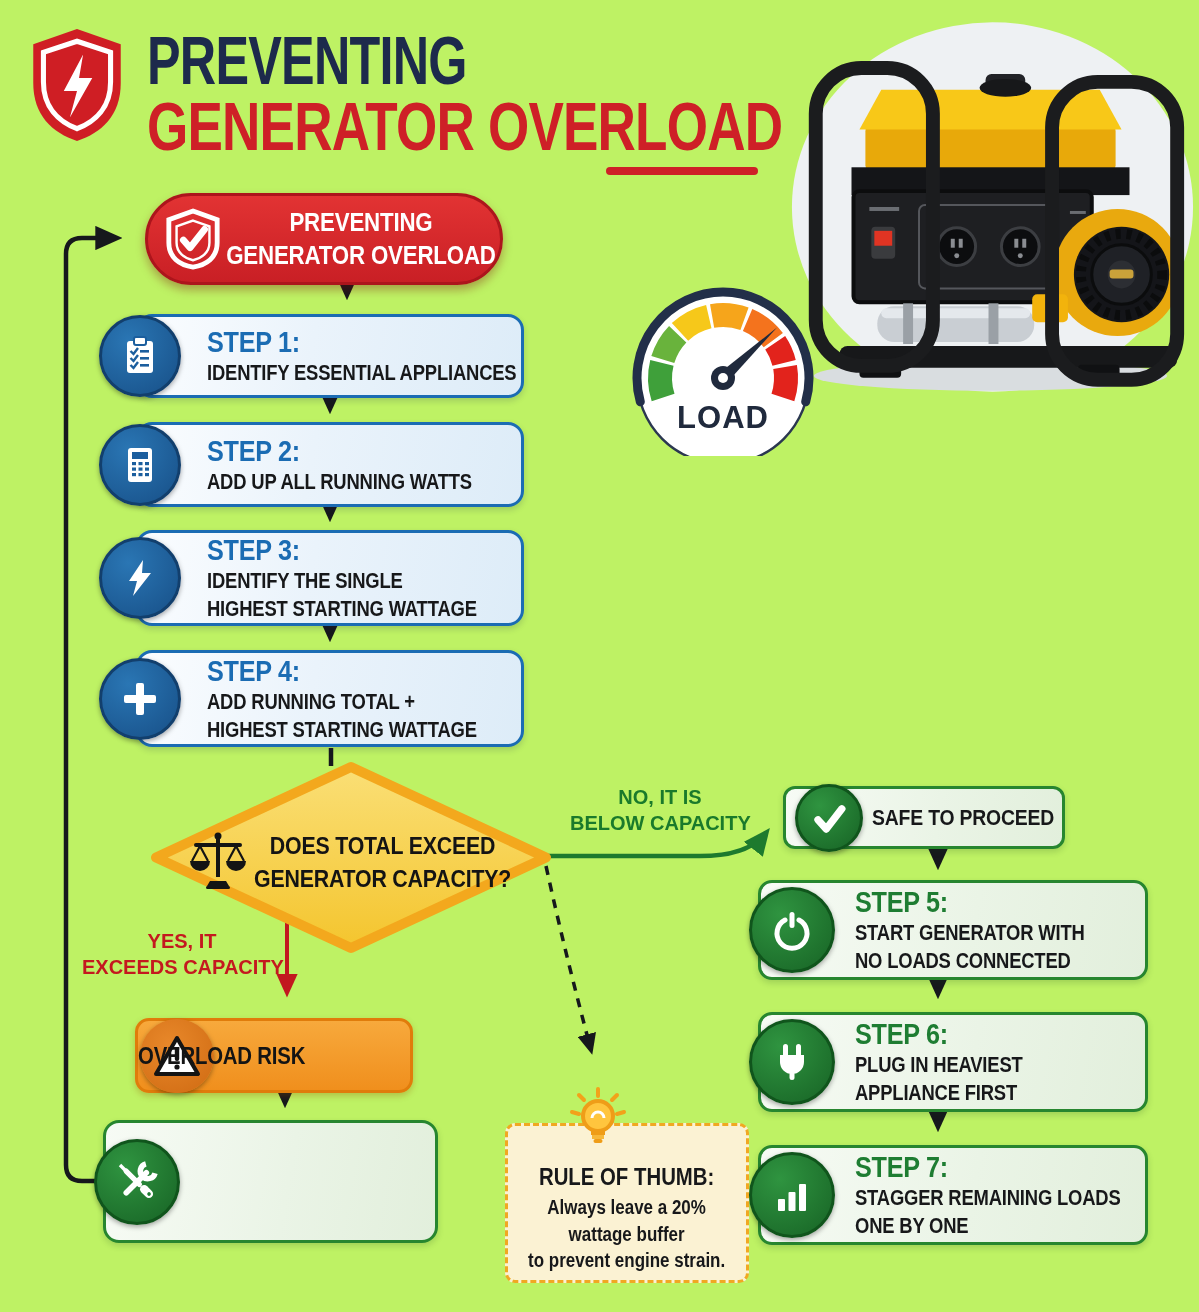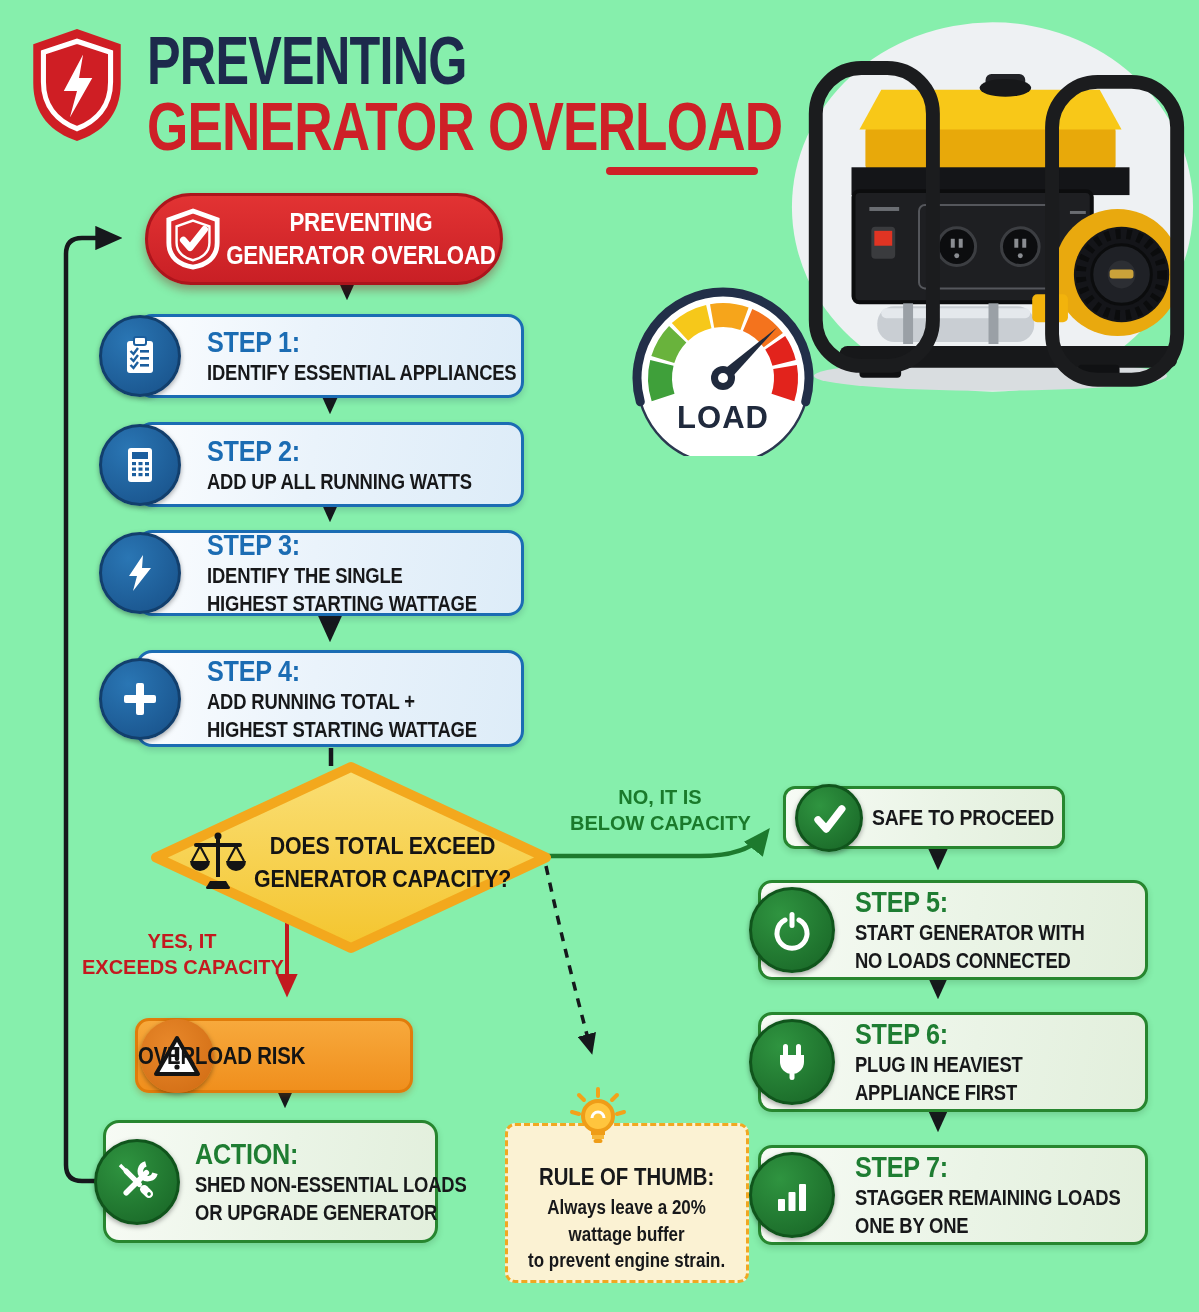--- a/index.html
+++ b/index.html
@@ -1,16 +1,16 @@
 <!DOCTYPE html>
 <html><head>
 <meta charset="utf-8">
 <style>
   html,body{margin:0;padding:0;background:#ffffff;}
-  #canvas{position:relative;width:1199px;height:1312px;background:#86efac;overflow:hidden;
+  #canvas{position:relative;width:1199px;height:1312px;background:#bef264;overflow:hidden;
           font-family:"Liberation Sans",sans-serif;}
   svg{display:block;}
   .abs{position:absolute;box-sizing:border-box;}
   
   .title-l1{font-size:68px;font-weight:bold;color:#1d2a4c;white-space:nowrap;
             transform:scale(.74,1.02);transform-origin:left top;line-height:66px;letter-spacing:-1px;}
   .title-l2{font-size:68px;font-weight:bold;color:#ce2027;white-space:nowrap;
             transform:scale(.78,1.02);transform-origin:left top;line-height:66px;letter-spacing:-1px;}
   .underline{background:#ce2027;border-radius:4px;}
   
@@ -209,21 +209,21 @@
       </svg>
     </div>
     <div class="stext padB">
         <div class="cond">
       <div class="slabel blue">STEP 2:</div>
       <div class="sdesc">ADD UP ALL RUNNING WATTS</div>
     </div>
       </div>
   </div>
 
-  <div class="node bluebox" style="left:136px;top:530px;width:388px;height:86px;z-index:2">
+  <div class="node bluebox" style="left:136px;top:530px;width:388px;height:96px;z-index:2">
     <div class="icirc bcirc">
       <svg width="44" height="44" viewBox="0 0 44 44">
         <path d="M25 4 L11 25 h8 L15 40 L33 17 h-9 Z" fill="#ffffff"></path>
       </svg>
     </div>
     <div class="stext padB">
         <div class="cond">
       <div class="slabel blue">STEP 3:</div>
       <div class="sdesc">IDENTIFY THE SINGLE</div>
       <div class="sdesc">HIGHEST STARTING WATTAGE</div>
@@ -309,27 +309,20 @@
           <path d="M6.5 -19 A7.5 7.5 0 1 1 -6.5 -19" fill="none" stroke="#ffffff" stroke-width="5.5"></path>
         </g>
         <g transform="translate(26,26) rotate(-45)">
           <rect x="-1.7" y="-24" width="3.4" height="8" fill="#ffffff"></rect>
           <rect x="-2.6" y="-18" width="5.2" height="24" rx="2.6" fill="#ffffff"></rect>
           <rect x="-4.2" y="6" width="8.4" height="15" rx="4.2" fill="#ffffff"></rect>
           <circle cx="0" cy="17" r="1.8" fill="#1e7d32"></circle>
         </g>
       </svg>
     </div>
-    <div class="stext" style="padding-left:89px">
-        <div class="cond">
-      <div class="slabel green">ACTION:</div>
-      <div class="sdesc">SHED NON-ESSENTIAL LOADS</div>
-      <div class="sdesc">OR UPGRADE GENERATOR</div>
-    </div>
-      </div>
   </div>
 
   <div class="node greenbox" style="left:783px;top:786px;width:282px;height:63px;border-radius:12px;z-index:2">
     <div class="icirc scirc">
       <svg width="44" height="44" viewBox="0 0 48 48">
         <path d="M12 26 l9 10 L38 14" stroke="#ffffff" stroke-width="8" fill="none" stroke-linecap="round" stroke-linejoin="round"></path>
       </svg>
     </div>
     <div class="stext" style="padding-left:86px">
         <div class="cond">

